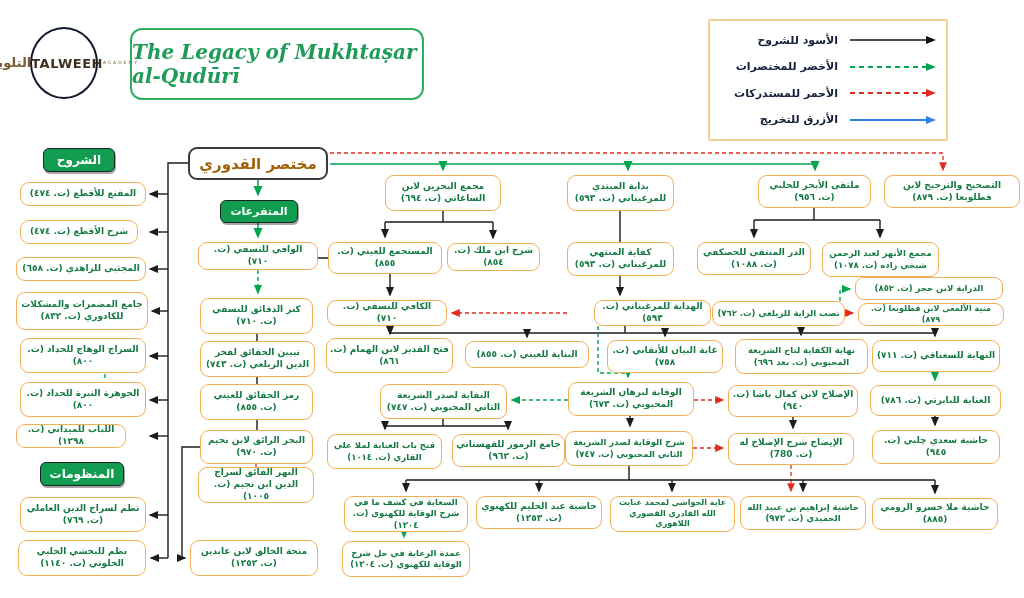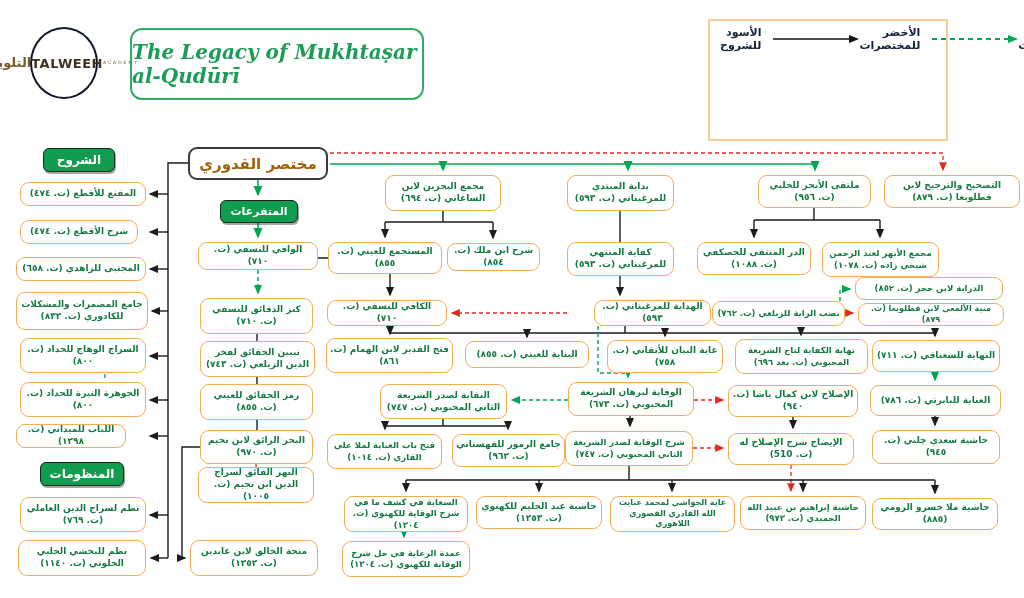--- a/index.html
+++ b/index.html
@@ -10,21 +10,21 @@
         border-radius:50%;display:flex;flex-direction:row;align-items:center;justify-content:center;
         color:#7a5c33;text-align:center;line-height:1.05;}
   #logo .ar{font-size:13px;font-weight:bold;}
   #logo .nm{font-size:13px;font-weight:bold;color:#3d3120;letter-spacing:.5px;margin-top:1px;}
   #logo .sb{font-size:4.5px;letter-spacing:2px;color:#6b5a3e;margin-top:1px;}
   #titlebox{position:absolute;left:130px;top:28px;width:290px;height:68px;border:2px solid #2fae63;
             border-radius:12px;display:flex;align-items:center;justify-content:center;}
   #titlebox .t{font-family:"DejaVu Serif",serif;font-style:italic;font-weight:bold;
                font-size:20px;color:#1e9c57;}
   #legend{position:absolute;left:708px;top:19px;width:240px;height:122px;border:2px solid #f6cd92;
-          border-radius:2px;display:flex;flex-direction:row;justify-content:space-around;
+          border-radius:2px;display:flex;flex-direction:column;justify-content:space-around;
           padding:6px 10px;box-sizing:border-box;}
   .lrow{display:flex;align-items:center;justify-content:flex-end;gap:10px;height:24px;}
   .lrow .lab{font-size:11px;font-weight:bold;color:#14203a;direction:rtl;text-align:right;flex:1;}
   .lrow svg{flex:0 0 88px;}
   
   .node{position:absolute;background:#fff;border:1.6px solid #f2ae54;border-radius:9px;
         color:#157a42;font-weight:bold;font-size:9px;line-height:1.3;display:flex;align-items:center;
         justify-content:center;text-align:center;direction:rtl;padding:1px 3px;box-sizing:border-box;}
   .hdr{position:absolute;background:#119c4f;border:1.5px solid #17271c;border-radius:6px;
        color:#fff;font-weight:bold;font-size:12px;display:flex;align-items:center;justify-content:center;
@@ -222,21 +222,21 @@
   <div class="node" style="left:712px;top:301px;width:133px;height:25px;font-size:8.5px">نصب الراية للزيلعي (ت. ٧٦٢)</div>
   <div class="node" style="left:855px;top:277px;width:148px;height:23px;font-size:8.5px">الدراية لابن حجر (ت. ٨٥٢)</div>
   <div class="node" style="left:858px;top:303px;width:146px;height:23px;font-size:8px">منية الألمعي لابن قطلوبغا (ت. ٨٧٩)</div>
 
   <div class="node" style="left:380px;top:384px;width:127px;height:35px">النقاية لصدر الشريعة الثاني المحبوبي (ت. ٧٤٧)</div>
   <div class="node" style="left:327px;top:434px;width:115px;height:35px;font-size:8.5px">فتح باب العناية لملا علي القاري (ت. ١٠١٤)</div>
   <div class="node" style="left:452px;top:434px;width:113px;height:33px">جامع الرموز للقهستاني (ت. ٩٦٢)</div>
   <div class="node" style="left:568px;top:382px;width:126px;height:34px">الوقاية لبرهان الشريعة المحبوبي (ت. ٦٧٣)</div>
   <div class="node" style="left:728px;top:385px;width:130px;height:32px">الإصلاح لابن كمال باشا (ت. ٩٤٠)</div>
   <div class="node" style="left:565px;top:431px;width:128px;height:35px;font-size:8.5px">شرح الوقاية لصدر الشريعة الثاني المحبوبي (ت. ٧٤٧)</div>
-  <div class="node" style="left:728px;top:433px;width:126px;height:32px">الإيضاح شرح الإصلاح له (ت. 510)</div>
+  <div class="node" style="left:728px;top:433px;width:126px;height:32px">الإيضاح شرح الإصلاح له (ت. 780)</div>
   <div class="node" style="left:870px;top:385px;width:131px;height:31px">العناية للبابرتي (ت. ٧٨٦)</div>
   <div class="node" style="left:872px;top:430px;width:128px;height:34px">حاشية سعدي چلبي (ت. ٩٤٥)</div>
 
   <div class="node" style="left:344px;top:496px;width:124px;height:36px;font-size:8.5px">السعاية في كشف ما في شرح الوقاية للكهنوي (ت. ١٣٠٤)</div>
   <div class="node" style="left:342px;top:541px;width:128px;height:36px;font-size:8.5px">عمدة الرعاية في حل شرح الوقاية للكهنوي (ت. ١٣٠٤)</div>
   <div class="node" style="left:476px;top:496px;width:126px;height:33px">حاشية عبد الحليم للكهنوي (ت. ١٢٥٣)</div>
   <div class="node" style="left:610px;top:496px;width:125px;height:36px;font-size:8px">غاية الحواشي لمحمد عنايت الله القادري القصوري اللاهوري</div>
   <div class="node" style="left:740px;top:496px;width:126px;height:34px;font-size:8.5px">حاشية إبراهيم بن عبيد الله الحميدي (ت. ٩٧٣)</div>
   <div class="node" style="left:872px;top:498px;width:126px;height:32px">حاشية ملا خسرو الرومي (٨٨٥)</div>
 

